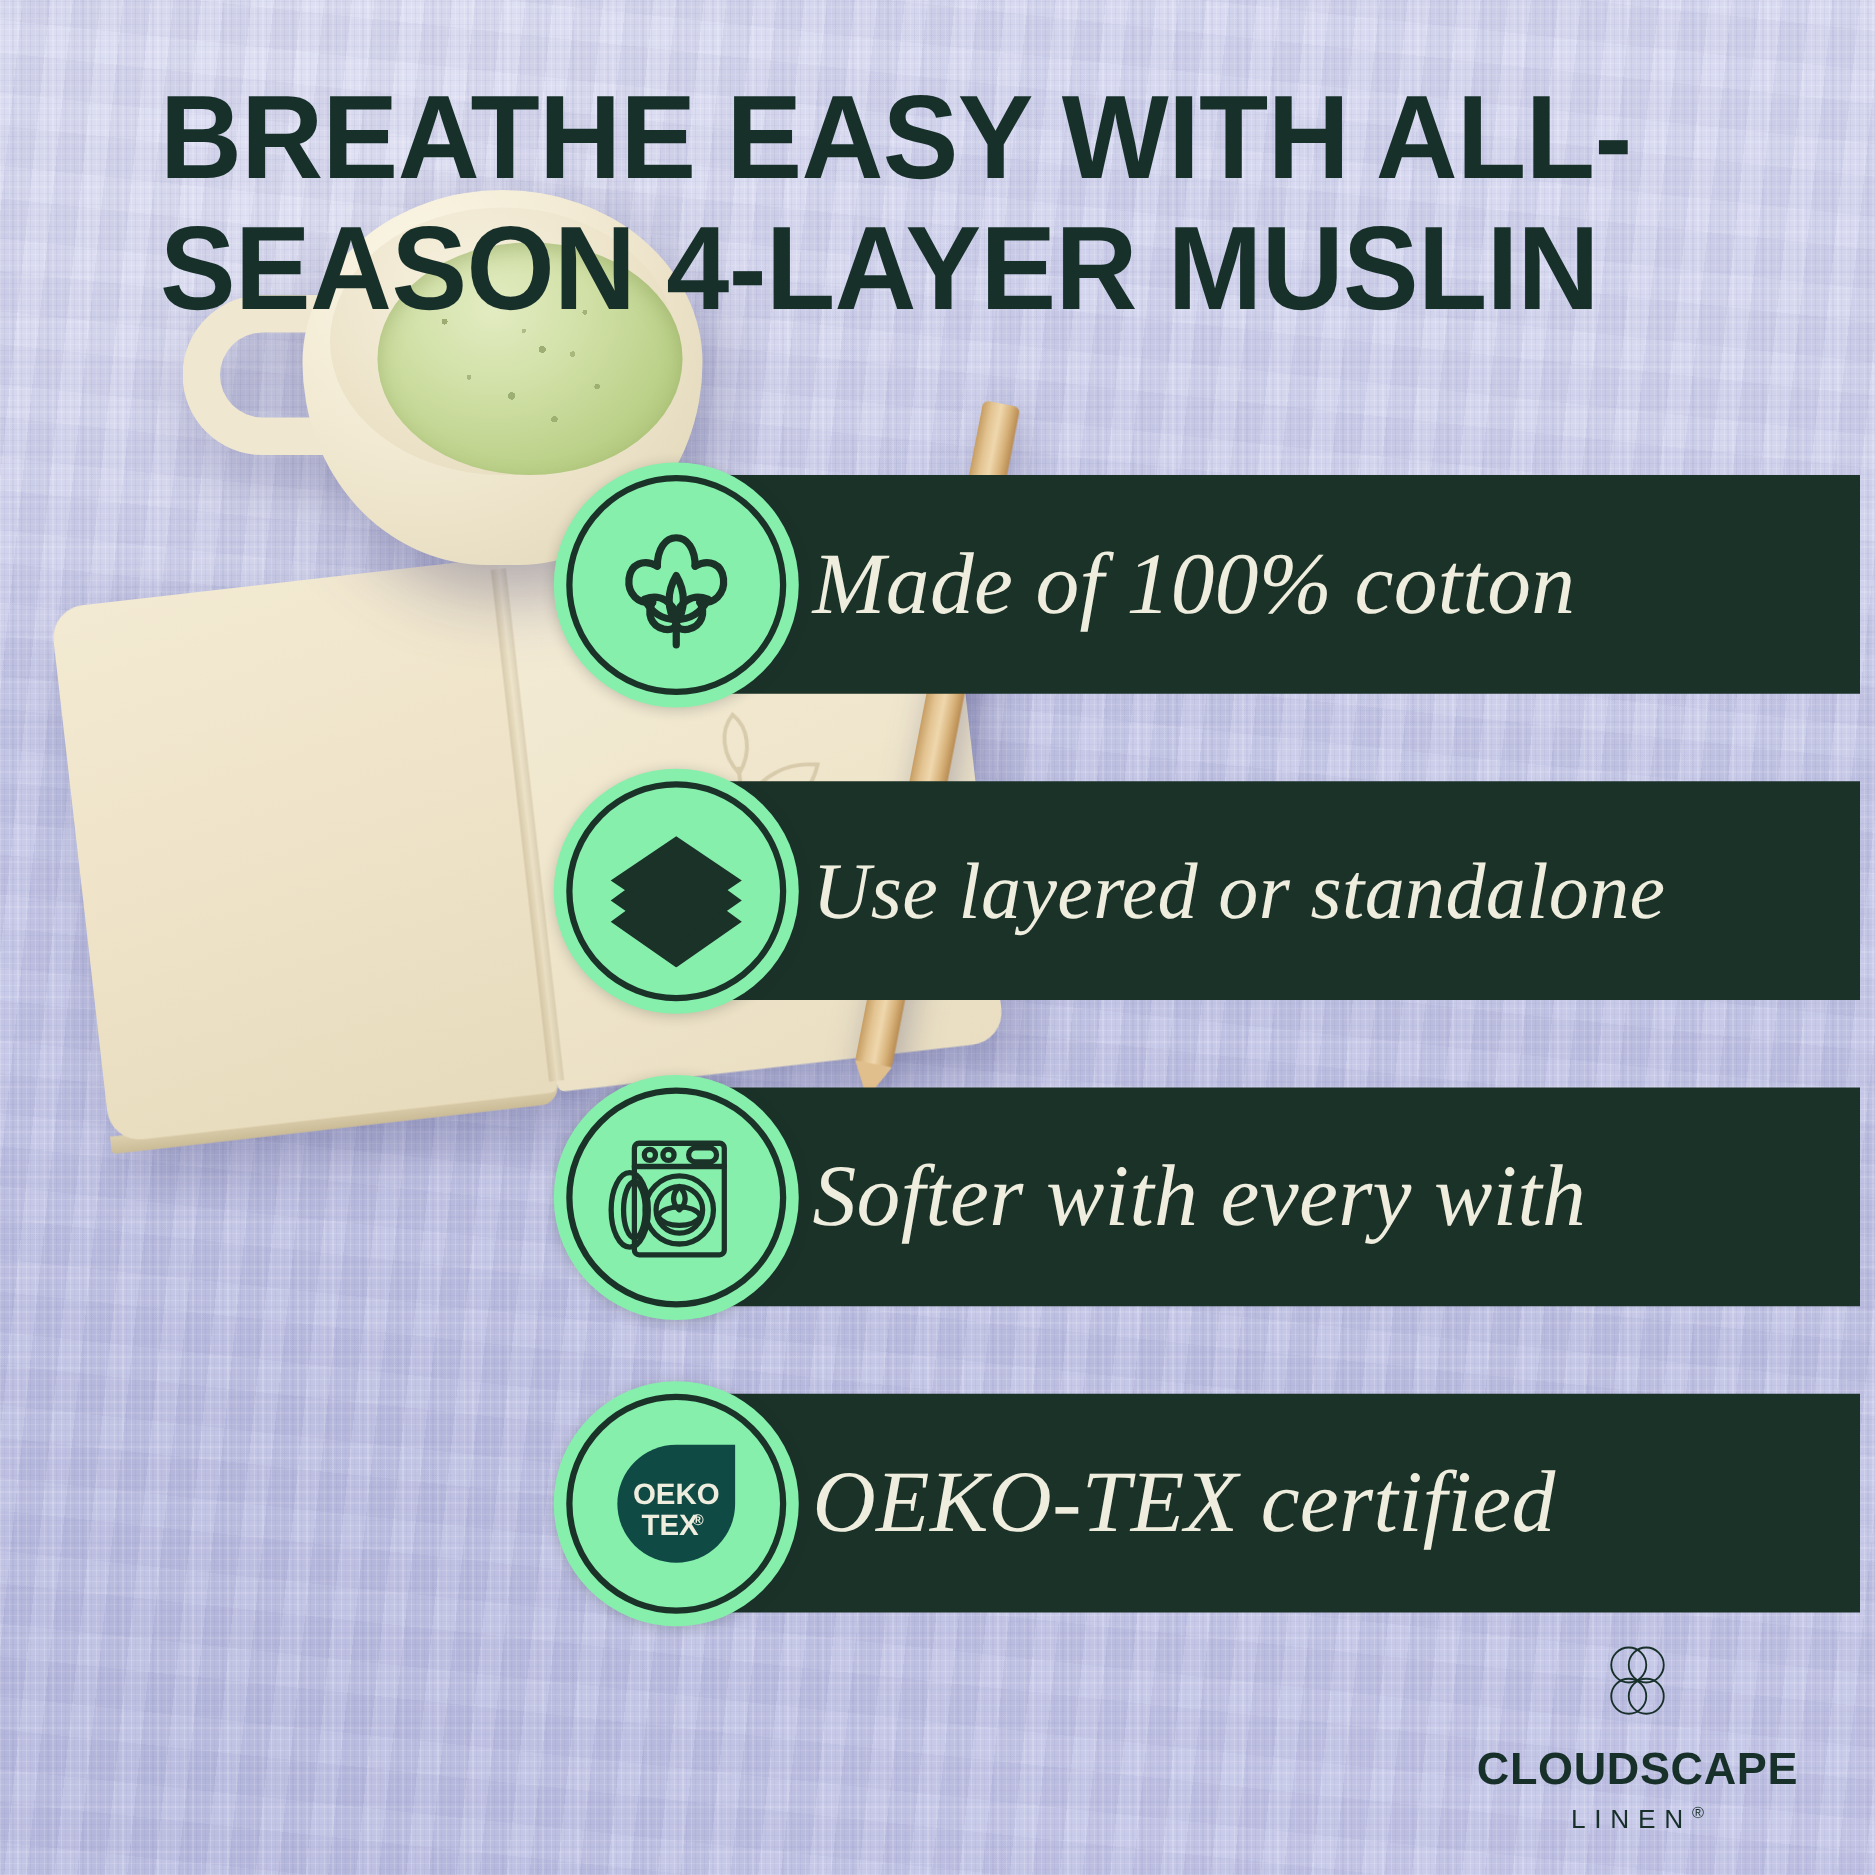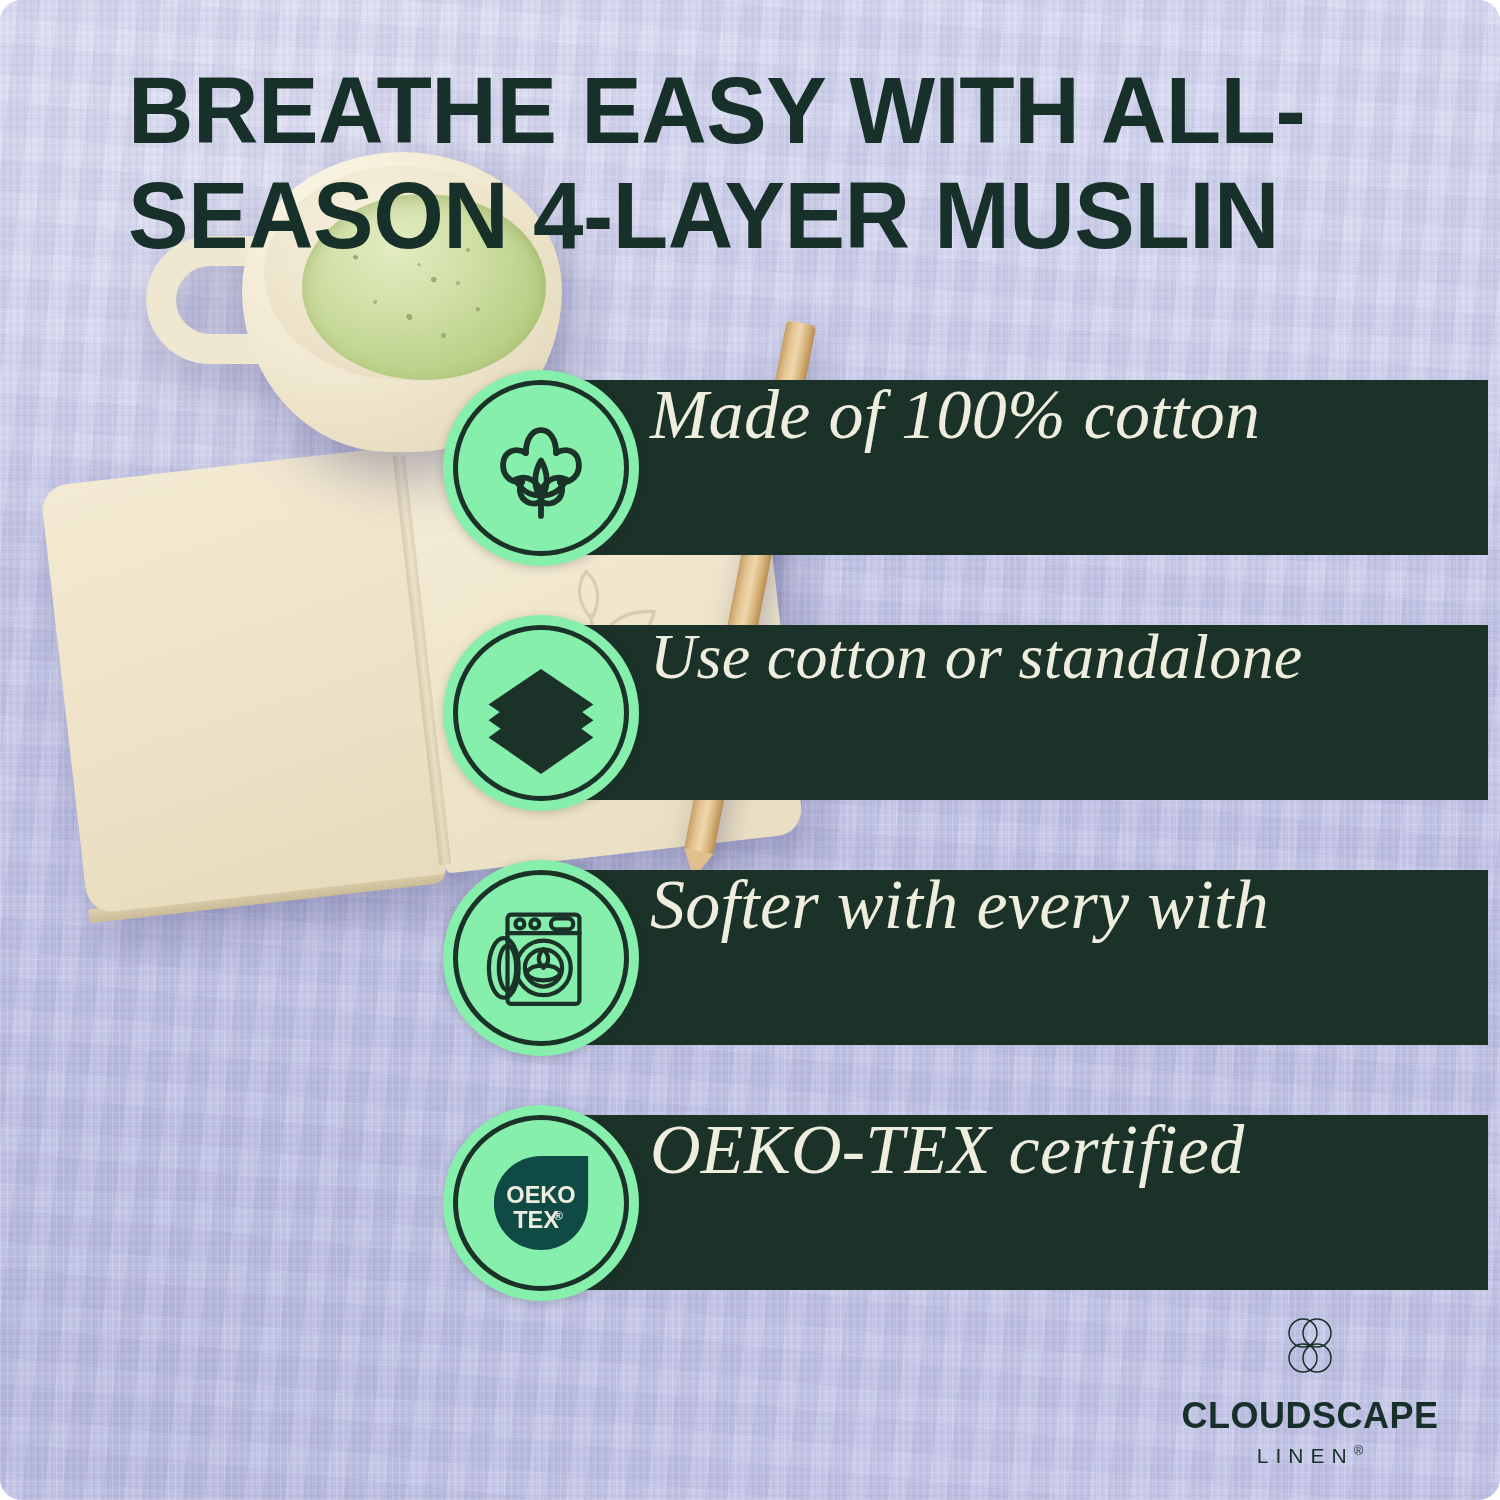--- a/index.html
+++ b/index.html
@@ -11,21 +11,20 @@
     overflow: hidden;
     font-family: "Liberation Sans", sans-serif;
   }
 
   #canvas {
     position: relative;
     width: 1500px;
     height: 1500px;
     background: #c2c4e6;
     overflow: hidden;
-    border-radius: 22px;
   }
 
   
   .bg-fabric {
     position: absolute;
     inset: 0;
     background:
       radial-gradient(ellipse 900px 700px at 20% 12%, rgba(222,223,242,.95) 0%, rgba(200,202,232,0) 62%),
       radial-gradient(ellipse 1100px 900px at 88% 8%,  rgba(214,216,240,.85) 0%, rgba(198,200,230,0) 65%),
       radial-gradient(ellipse 1000px 800px at 10% 95%, rgba(178,181,219,.55) 0%, rgba(190,192,228,0) 70%),
@@ -195,20 +194,21 @@
     height: 175px;
     margin-bottom: 70px;
   }
   .feature-bar {
     position: absolute;
     left: 530px; top: 0;
     right: 12px;
     height: 175px;
     background: #1b3229;
     display: flex;
+    align-items: center;
     padding-left: 120px;
     padding-right: 26px;
   }
   .feature-text {
     color: #efeede;
     font-family: "Liberation Serif", serif;
     font-style: italic;
     font-weight: 400;
     font-size: 70px;
     line-height: 1;
@@ -327,21 +327,21 @@
           <path d="M50 74 C44 66 44 54 50 44 C56 54 56 66 50 74"></path>
           <path d="M50 72 C42 72 34 68 30 59 C40 55 48 61 50 70"></path>
           <path d="M50 72 C58 72 66 68 70 59 C60 55 52 61 50 70"></path>
           <path d="M50 70 L50 88"></path>
         </svg>
       </div>
     </div>
 
     <div class="feature-row">
       <div class="feature-bar">
-        <span class="feature-text is-wide">Use cotton or standalone</span>
+        <span class="feature-text is-wide">Use layered or standalone</span>
       </div>
       <div class="icon-badge">
         <svg width="122" height="122" viewBox="0 0 100 100" fill="#1b3229">
           <path d="M50 14 L93 43 L50 72 L7 43 Z"></path>
           <path d="M7 56 L18 48 L50 70 L82 48 L93 56 L50 86 Z"></path>
           <path d="M7 70 L18 62 L50 84 L82 62 L93 70 L50 100 Z"></path>
         </svg>
       </div>
     </div>
 

